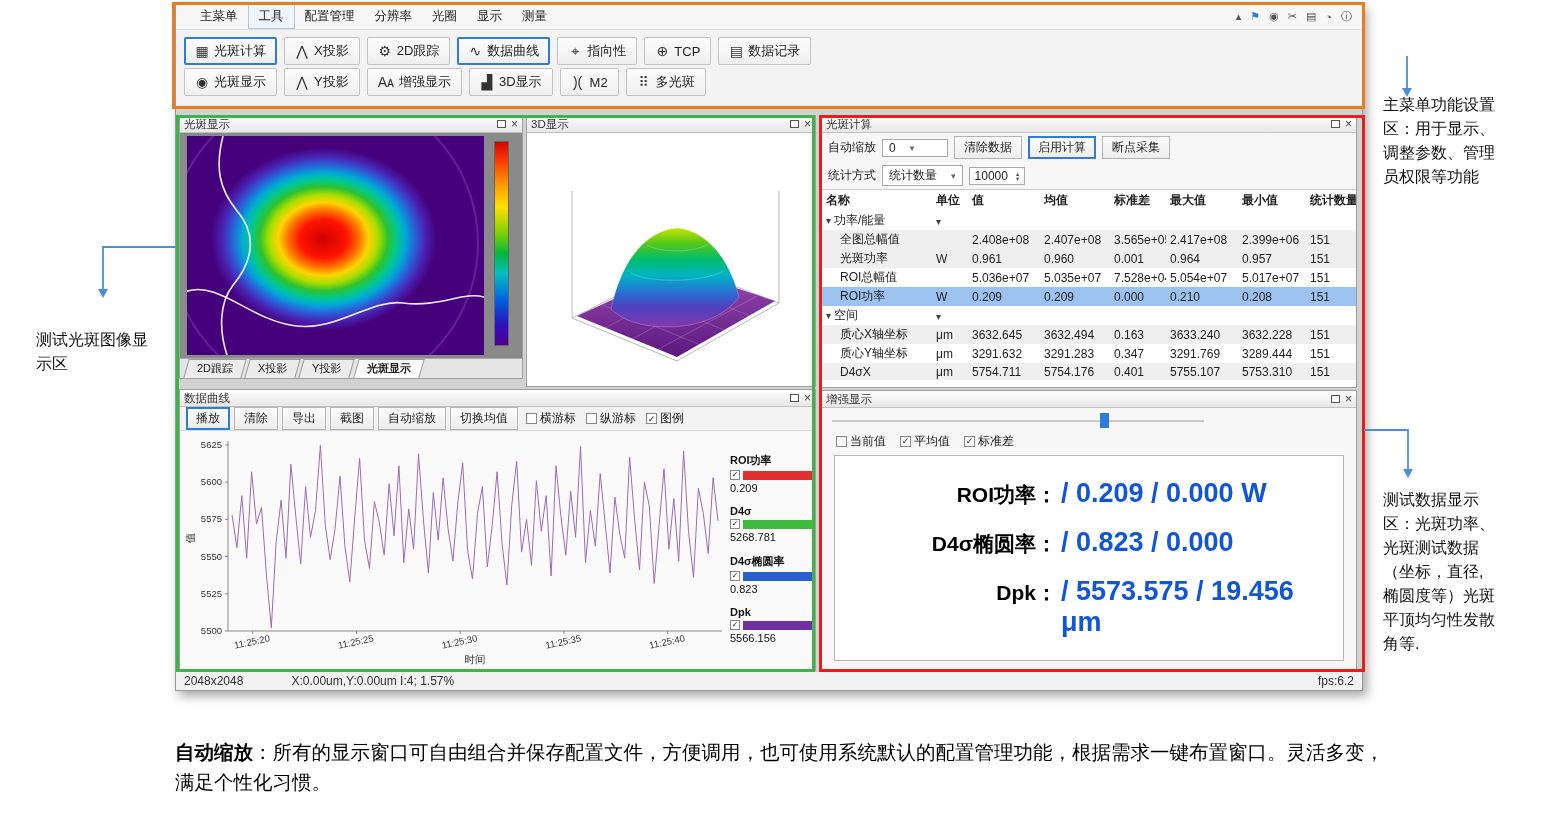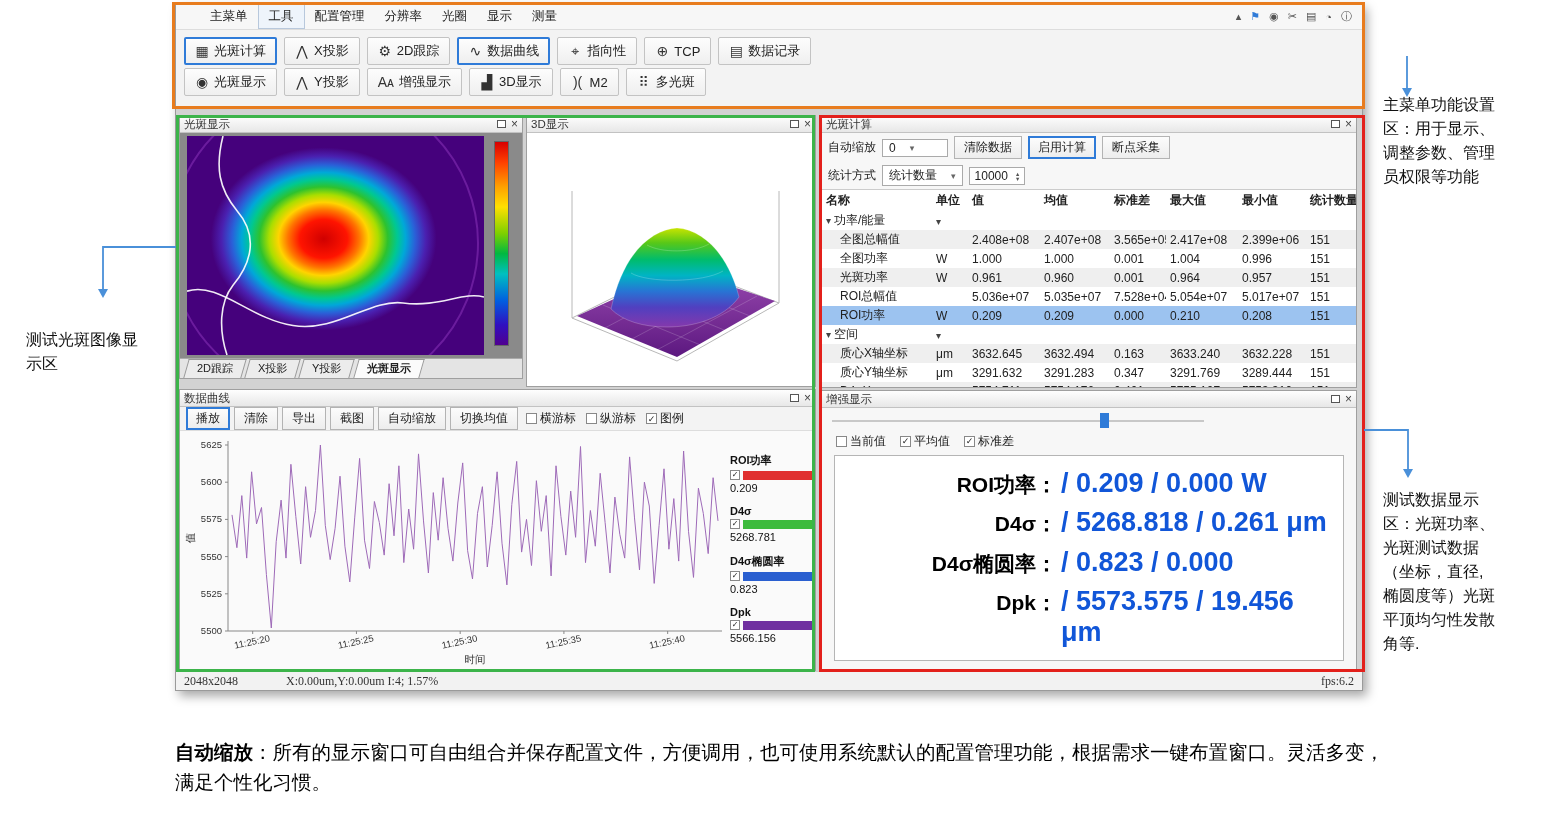--- a/index.html
+++ b/index.html
@@ -9,21 +9,21 @@
   }
 
   
   .app {
     position:absolute; left:175px; top:3px; width:1188px; height:688px;
     background:#ececec; border:1px solid #9a9a9a;
     box-shadow:4px 5px 10px rgba(0,0,0,0.35);
     font-size:12px;
   }
   .menubar { position:absolute; left:0; top:0; right:0; height:26px; background:#f7f7f7;
-    border-bottom:1px solid #ddd; display:flex; align-items:center; padding-left:24px; }
+    border-bottom:1px solid #ddd; display:flex; align-items:center; padding-left:14px; }
   #menu-items { display:flex; align-items:center; }
   .menu-item { padding:3px 10px; font-size:12.5px; cursor:default; }
   .menu-item.active { border:1px solid #b8c8dc; background:#eef4fb; }
   .menu-icons { margin-left:auto; display:flex; gap:9px; padding-right:10px; color:#555; font-size:11px; align-items:center;}
   .micon.accent { color:#2f7bd8; }
 
   .toolbar { position:absolute; left:0; top:26px; right:0; height:80px; background:#f3f3f3; padding:4px 8px; border-bottom:1px solid #cfcfcf;}
   .tb-row { display:flex; gap:7px; margin:3px 0; }
   .tb-btn { display:inline-flex; align-items:center; gap:5px; height:28px; padding:2px 10px;
     border:1px solid #c3c3c3; border-radius:2px; background:linear-gradient(#fdfdfd,#efefef);
@@ -116,33 +116,33 @@
   .enh-handle { position:absolute; left:268px; top:2px; width:9px; height:15px; background:#2f7bd8; }
   .enh-checks { flex:0 0 20px; display:flex; align-items:center; gap:10px; padding:0 10px; }
   .readouts { flex:1; margin:4px 12px 10px; border:1px solid #b5b5b5; background:#fff;
     display:flex; flex-direction:column; justify-content:space-evenly; padding:4px 0; }
   .ro-row { display:flex; align-items:baseline; justify-content:center; }
   .ro-label { width:210px; text-align:right; font-size:21px; font-weight:600; color:#000; }
   .ro-value { font-size:27px; font-weight:600; color:#1156d8; margin-left:4px; width:270px; text-align:left; }
 
   
   .statusbar { position:absolute; left:0; bottom:0; right:0; height:19px; background:#f2f2f2;
-    border-top:1px solid #ccc; display:flex; align-items:center; padding:0 8px; font-size:12px; color:#333;font-family:Liberation Serif, serif; }
+    border-top:1px solid #ccc; display:flex; align-items:center; padding:0 8px; font-size:12px; color:#333; }
   .st-cursor { margin-left:48px; }
   .st-fps { margin-left:auto; }
 
   
   .anno-box { position:absolute; pointer-events:none; z-index:55; }
   .anno-orange { left:172px; top:2px; width:1193px; height:107px; border:3px solid #e87c1e; }
   .anno-green  { left:176px; top:115px; width:639px; height:557px; border:3px solid #3cb44a; }
   .anno-red    { left:819px; top:115px; width:546px; height:557px; border:3px solid #e3201b; }
   .arrows { position:absolute; left:0; top:0; pointer-events:none; z-index:60; }
   .note { position:absolute; z-index:60; font-size:16px; line-height:1.5; color:#111; }
   .note-toolbar { left:1383px; top:93px;  width:112px; }
-  .note-left    { left:26px;   top:328px; width:112px; }
+  .note-left    { left:36px;   top:328px; width:112px; }
   .note-data    { left:1383px; top:488px; width:112px; }
   .caption { position:absolute; left:175px; top:737px; width:1210px; z-index:60;
     font-size:19.5px; line-height:1.55; color:#000; }
   .caption b { font-weight:bold; }
 </style>
 </head>
 <body>
 
 <div class="page">
 
@@ -464,30 +464,20 @@
               <tr class="odd">
                 <td class="child">全图总幅值</td>
                 <td></td>
                 <td class="num">2.408e+08</td>
                 <td class="num">2.407e+08</td>
                 <td class="num">3.565e+05</td>
                 <td class="num">2.417e+08</td>
                 <td class="num">2.399e+06</td>
                 <td class="num">151</td>
               </tr>
-              <tr>
-                <td class="child">全图功率</td>
-                <td>W</td>
-                <td class="num">1.000</td>
-                <td class="num">1.000</td>
-                <td class="num">0.001</td>
-                <td class="num">1.004</td>
-                <td class="num">0.996</td>
-                <td class="num">151</td>
-              </tr>
               <tr class="odd">
                 <td class="child">光斑功率</td>
                 <td>W</td>
                 <td class="num">0.961</td>
                 <td class="num">0.960</td>
                 <td class="num">0.001</td>
                 <td class="num">0.964</td>
                 <td class="num">0.957</td>
                 <td class="num">151</td>
               </tr>
@@ -581,24 +571,20 @@
             <span class="cbx on">✓</span>
             <span>标准差</span>
           </label>
         </div>
       <div class="readouts" id="readouts">
           <div class="ro-row">
             <span class="ro-label">ROI功率：</span>
             <span class="ro-value">/ 0.209 / 0.000 W</span>
           </div>
           <div class="ro-row">
-            <span class="ro-label">D4σ：</span>
-            <span class="ro-value">/ 5268.818 / 0.261 μm</span>
-          </div>
-          <div class="ro-row">
             <span class="ro-label">D4σ椭圆率：</span>
             <span class="ro-value">/ 0.823 / 0.000</span>
           </div>
           <div class="ro-row">
             <span class="ro-label">Dpk：</span>
             <span class="ro-value">/ 5573.575 / 19.456 μm</span>
           </div>
         </div>
     </div>
 

